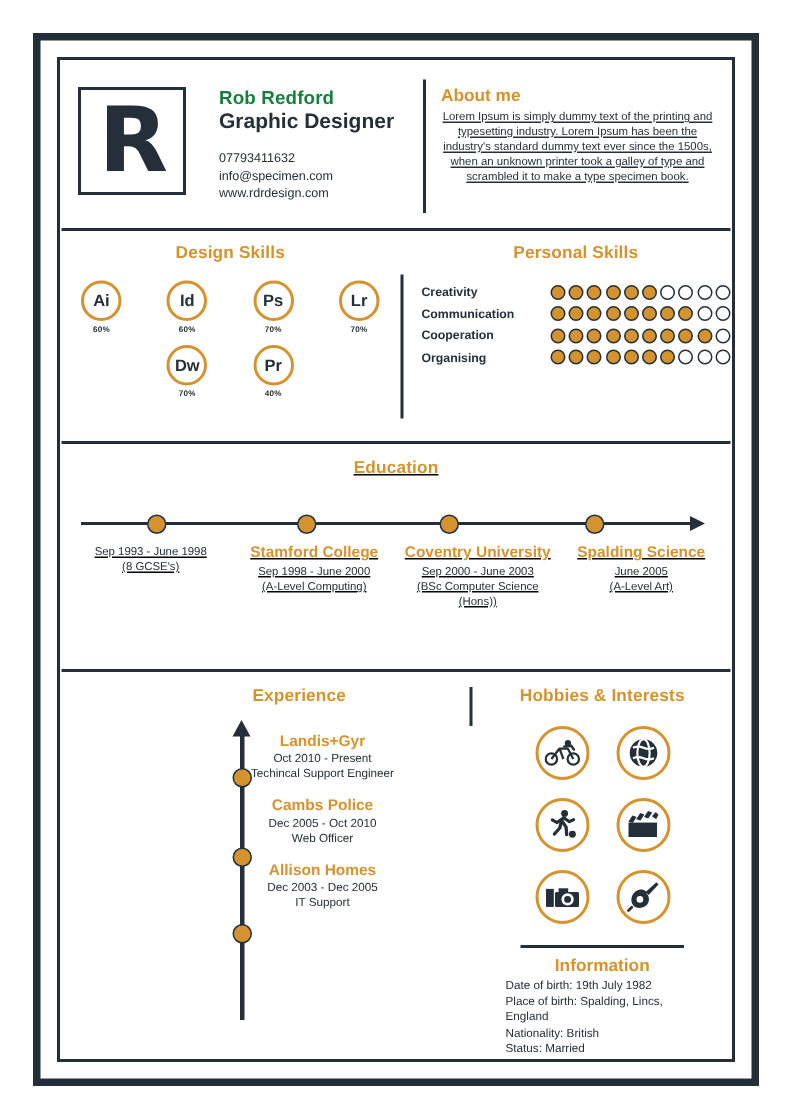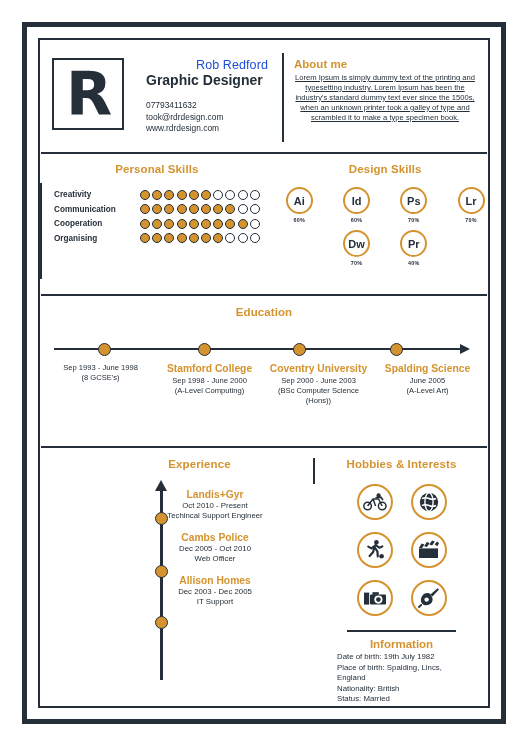--- a/index.html
+++ b/index.html
@@ -63,26 +63,25 @@
     color: #242f39;
     letter-spacing: -2px;
   }
   #identity {
     margin-left: 22px;
     flex: 0 0 auto;
     width: 122px;
     padding-top: 5px;
   }
   .name {
-    color: #1d4ed8;
+    color: #15803d;
     font-size: 12.5px;
-    font-weight: 400;
+    font-weight: 700;
     letter-spacing: .1px;
     line-height: 15px;
-    text-align: right;
   }
   .role {
     color: #242f39;
     font-size: 14px;
     font-weight: 700;
     line-height: 15px;
     margin-bottom: 12px;
   }
   .contact-line {
     color: #242f39;
@@ -196,20 +195,21 @@
     border-radius: 50%;
     border: 1.4px solid #242f39;
     background: #ffffff;
   }
   .dot.on { background: #d4932f; }
 
   
   #education {
     height: 150px;
     padding: 10px 0 16px 0;
+    text-decoration: underline;
   }
   #edu-timeline {
     position: relative;
     margin: 24px 14px 0 14px;
     height: 14px;
   }
   #edu-axis {
     position: absolute;
     left: 0; top: 6px;
     width: 406px; height: 2.4px;
@@ -376,32 +376,68 @@
     <div id="card">
 
       <div id="header" class="section">
         <div id="logo-box">
           <span id="logo-glyph">R</span>
         </div>
         <div id="identity">
           <div class="name">Rob Redford</div>
           <div class="role">Graphic Designer</div>
           <div class="contact-line">07793411632</div>
-          <div class="contact-line">took@rdrdesign.com</div>
+          <div class="contact-line">info@specimen.com</div>
           <div class="contact-line">www.rdrdesign.com</div>
         </div>
         <div id="about">
           <div class="about-title">About me</div>
           <div class="about-body">Lorem Ipsum is simply dummy text of the printing and typesetting industry. Lorem Ipsum has been the industry's standard dummy text ever since the 1500s, when an unknown printer took a galley of type and scrambled it to make a type specimen book.</div>
         </div>
       </div>
 
       <div class="hrule"></div>
 
       <div id="skills-row" class="section">
+
+        <div id="design-col">
+          <div class="col-title">Design Skills</div>
+          <div class="badge-grid">
+            <div class="badge-line">
+              <div class="badge-cell">
+                <div class="badge">Ai</div>
+                <div class="badge-pct">60%</div>
+              </div>
+              <div class="badge-cell">
+                <div class="badge">Id</div>
+                <div class="badge-pct">60%</div>
+              </div>
+              <div class="badge-cell">
+                <div class="badge">Ps</div>
+                <div class="badge-pct">70%</div>
+              </div>
+              <div class="badge-cell">
+                <div class="badge">Lr</div>
+                <div class="badge-pct">70%</div>
+              </div>
+            </div>
+            <div class="badge-line row2">
+              <div class="spacer-cell"></div>
+              <div class="badge-cell">
+                <div class="badge">Dw</div>
+                <div class="badge-pct">70%</div>
+              </div>
+              <div class="badge-cell">
+                <div class="badge">Pr</div>
+                <div class="badge-pct">40%</div>
+              </div>
+              <div class="spacer-cell"></div>
+            </div>
+          </div>
+        </div>
 
         <div id="personal-col">
           <div id="col-divider"></div>
           <div class="col-title">Personal Skills</div>
           <div class="pskills" id="pskills-container">
               <div class="pskill-row">
                 <div class="pskill-label">Creativity</div>
                 <div class="dots">
                   <span class="dot on"></span>
                   <span class="dot on"></span>
@@ -454,56 +490,20 @@
                   <span class="dot on"></span>
                   <span class="dot on"></span>
                   <span class="dot on"></span>
                   <span class="dot on"></span>
                   <span class="dot"></span>
                   <span class="dot"></span>
                   <span class="dot"></span>
                 </div>
               </div>
             </div>
-        </div>
-
-        <div id="design-col">
-          <div class="col-title">Design Skills</div>
-          <div class="badge-grid">
-            <div class="badge-line">
-              <div class="badge-cell">
-                <div class="badge">Ai</div>
-                <div class="badge-pct">60%</div>
-              </div>
-              <div class="badge-cell">
-                <div class="badge">Id</div>
-                <div class="badge-pct">60%</div>
-              </div>
-              <div class="badge-cell">
-                <div class="badge">Ps</div>
-                <div class="badge-pct">70%</div>
-              </div>
-              <div class="badge-cell">
-                <div class="badge">Lr</div>
-                <div class="badge-pct">70%</div>
-              </div>
-            </div>
-            <div class="badge-line row2">
-              <div class="spacer-cell"></div>
-              <div class="badge-cell">
-                <div class="badge">Dw</div>
-                <div class="badge-pct">70%</div>
-              </div>
-              <div class="badge-cell">
-                <div class="badge">Pr</div>
-                <div class="badge-pct">40%</div>
-              </div>
-              <div class="spacer-cell"></div>
-            </div>
-          </div>
         </div>
       </div>
 
       <div class="hrule"></div>
 
       <div id="education" class="section">
         <div class="col-title">Education</div>
         <div id="edu-timeline">
           <div id="edu-axis"></div>
           <div id="edu-arrow"></div>

